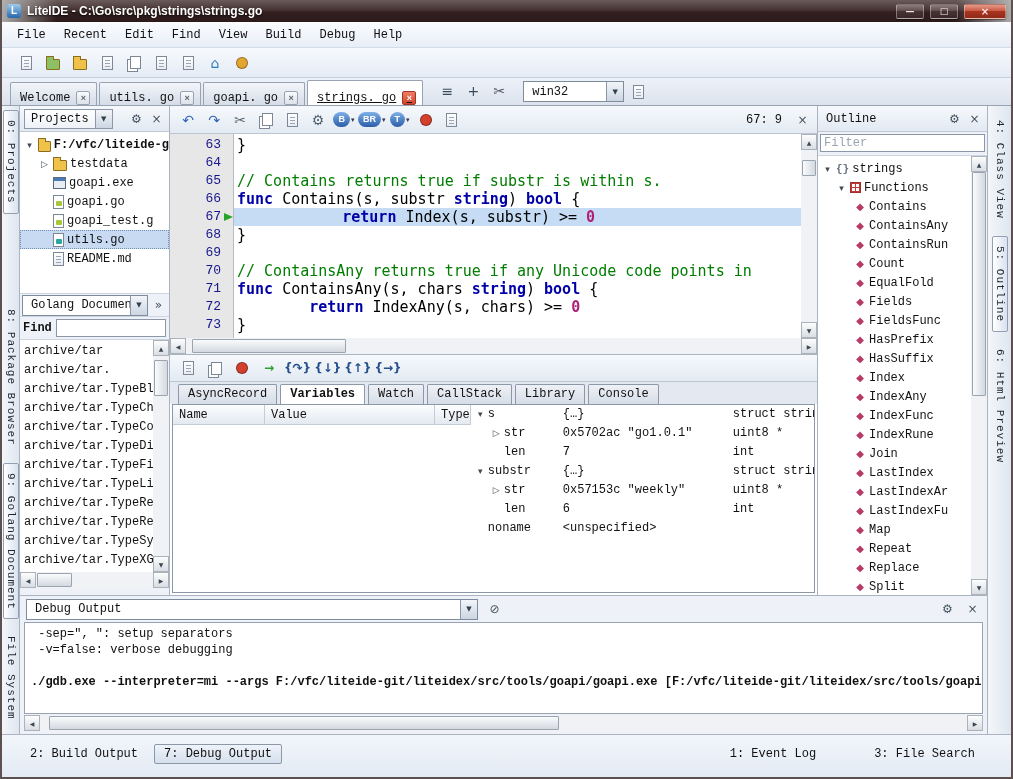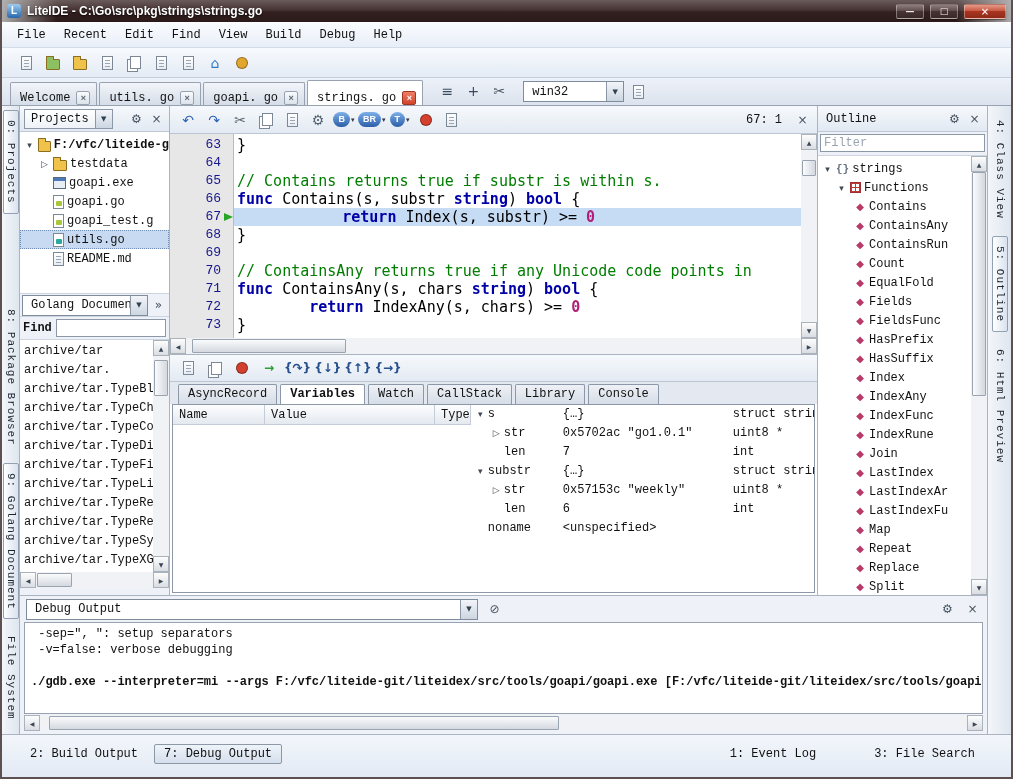--- a/index.html
+++ b/index.html
@@ -31,21 +31,21 @@
 .ic-page2{width:11px;height:13px;background:#fff;border:1px solid #7d8897;display:inline-block;margin-left:3px;box-shadow:-3px 3px 0 -1px #fff,-3px 3px 0 0 #7d8897;}
 .ic-folder{width:14px;height:11px;border:1px solid #8a6d1f;border-radius:1px;display:inline-block;position:relative;margin-top:3px;}
 .ic-folder::before{content:"";position:absolute;left:-1px;top:-4px;width:6px;height:3px;background:inherit;border:1px solid #8a6d1f;border-bottom:none;border-radius:1px 1px 0 0;}
 .ic-circ{width:12px;height:12px;border-radius:50%;display:inline-block;border:1px solid rgba(0,0,0,.35);}
 .circ{background:linear-gradient(#7fb0e8,#2a5ea8);color:#fff;border-radius:9px;font:bold 9px/1 "Liberation Sans",sans-serif;padding:3px 5px;}
 .marrow{font-size:7px;color:#334;font-family:"DejaVu Sans",sans-serif;}
 
 .tabbar{flex:none;height:28px;display:flex;align-items:flex-end;gap:2px;padding:0 8px;background:linear-gradient(#edf1f8,#dce3ee);border-bottom:1px solid #98a2b0;}
 .tabs-wrap{display:inline-flex;gap:2px;align-items:flex-end;}
 .etab{display:inline-flex;align-items:flex-end;gap:6px;height:23px;padding:0 6px 0 9px;border:1px solid #98a2b0;border-bottom:none;border-radius:2px 2px 0 0;background:linear-gradient(#f2f5fa,#d5dde8);white-space:nowrap;margin-top:16px;}
-.etab.active{background:#fff;height:25px;}
+.etab.active{background:#fff;height:25px;text-decoration:underline;}
 .tab-close{width:14px;height:14px;border:1px solid #98a2b0;background:linear-gradient(#f8fafc,#dde3ea);color:#5a6675;font:bold 9px/12px "Liberation Sans",sans-serif;text-align:center;border-radius:2px;}
 .etab.active .tab-close{background:linear-gradient(#ec7f66,#d2442a);border-color:#a03522;color:#fff;}
 .tabicons{display:inline-flex;align-items:center;gap:2px;margin:0 10px 2px 10px;}
 .combo{display:inline-flex;align-items:center;height:21px;border:1px solid #7e8c9c;background:#fff;}
 .combo-text{padding:0 8px;white-space:nowrap;overflow:hidden;}
 .combo-btn{width:17px;align-self:stretch;background:linear-gradient(#f2f5f9,#ccd6e2);border-left:1px solid #8c98a8;font-size:7px;display:flex;align-items:center;justify-content:center;color:#30404f;font-family:"DejaVu Sans",sans-serif;flex:none;}
 .tabbar .combo{margin-bottom:3px;}
 .target-combo .combo-text{min-width:82px;}
 .tabbar .tbtn.sq{height:22px;margin-bottom:2px;}
 
@@ -377,21 +377,21 @@
                   <span class="marrow">▾</span>
                 </span>
                 <span class="tbtn">
                   <span class="ic-circ" style="background:#d4402e"></span>
                 </span>
                 <span class="tbtn">
                   <span class="ic-page"></span>
                 </span>
               </span>
             <span class="cursor-ind">
-              <span>67: 1</span>
+              <span>67: 9</span>
               <span class="hbtn">×</span>
             </span>
           </div>
           <div class="code-wrap">
             <div class="gutter-bg"></div>
             <div id="code-lines">
                 <div class="cl">
                   <span class="gut">63</span>
                   <span class="ct"><span class="c-p">}</span></span>
                 </div>

